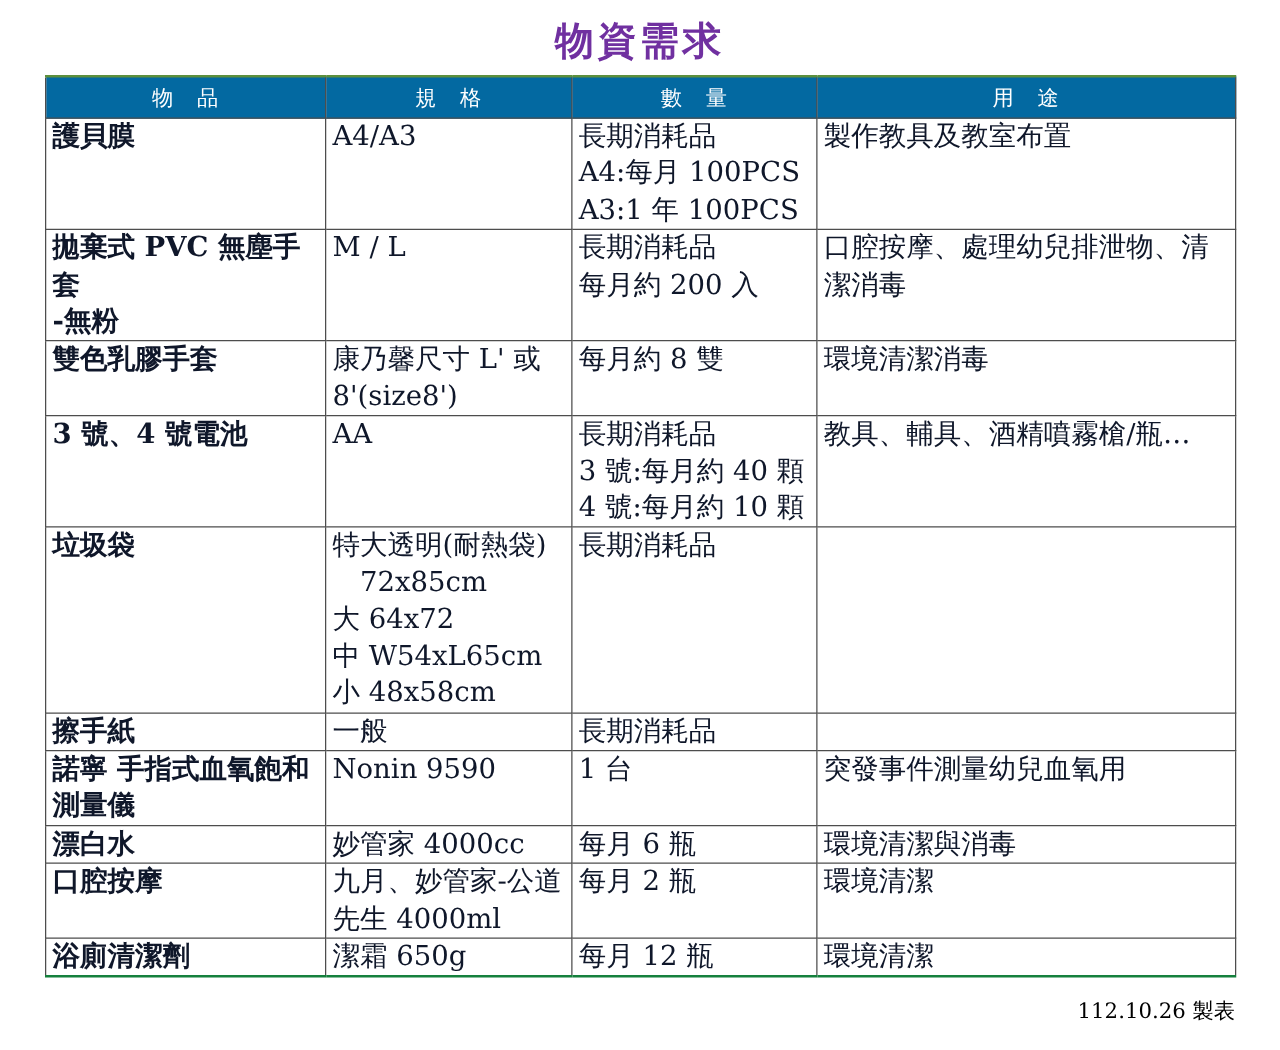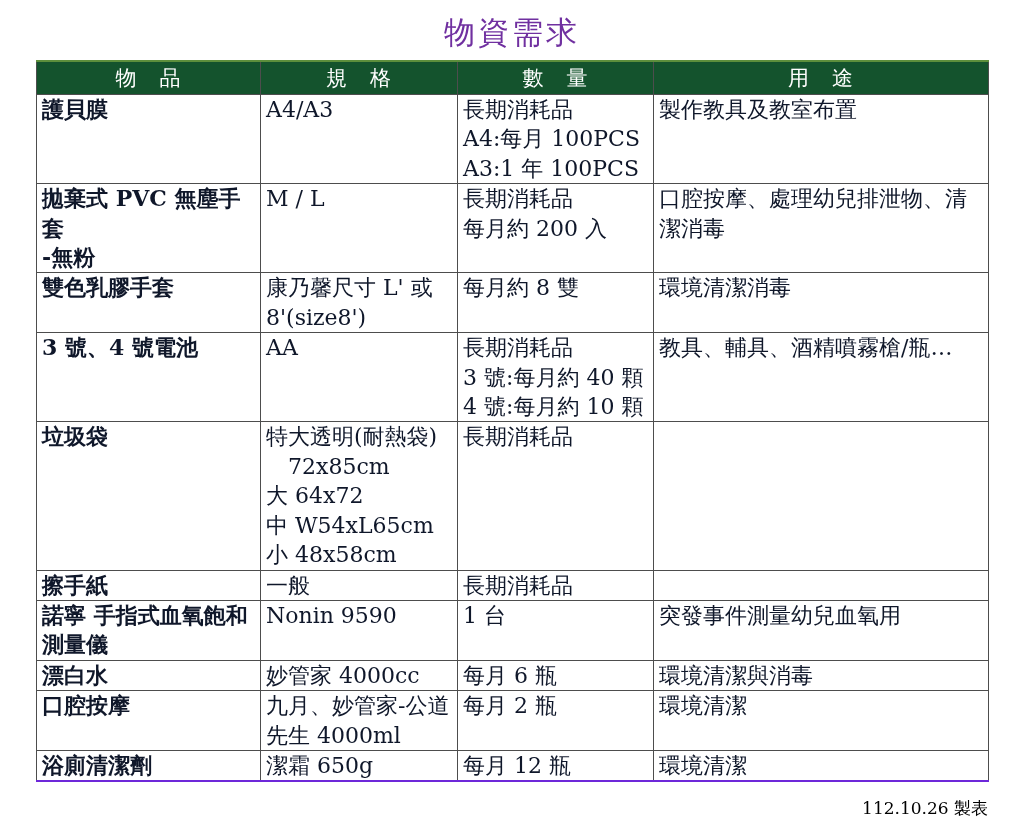--- a/index.html
+++ b/index.html
@@ -2,38 +2,38 @@
 <html><head>
 <meta charset="utf-8">
 <style>
   html,body { margin:0; padding:0; background:#ffffff; }
   .page {
     position:relative; width:1024px; height:840px; background:#ffffff;
     font-family:"DejaVu Serif","Liberation Serif",serif; overflow:hidden;
   }
   .doc-title {
     position:absolute; top:12px; left:0; width:100%;
-    text-align:center; font-size:31px; font-weight:normal;
+    text-align:center; font-size:31px; font-weight:bold;
     letter-spacing:3px; color:#7030a0;
     font-family:"DejaVu Sans","Liberation Sans",sans-serif;
   }
   table.supplies {
     position:absolute; left:36px; top:60px; width:952px;
     border-collapse:collapse; table-layout:fixed;
   }
   table.supplies th {
-    background:#14532d; color:#ffffff; font-weight:normal;
-    font-size:21px; height:30px; border:1px solid #4d4d4d;
+    background:#0369a1; color:#ffffff; font-weight:normal;
+    font-size:17px; height:30px; border:1px solid #4d4d4d;
     border-top:2px solid #5d8f3c; letter-spacing:1px;
   }
   table.supplies td {
     border:1px solid #4d4d4d; vertical-align:top;
     padding:0 5px; font-size:22px; line-height:29.4px; color:#0f172a;
   }
-  table.supplies tr:last-child td { border-bottom:2px solid #6d28d9; }
+  table.supplies tr:last-child td { border-bottom:2px solid #15803d; }
   td.c-item { font-weight:bold; }
   td.c-spec { text-align:left; }
   td.c-qty  { text-align:left; }
   td.c-use  { text-align:left; }
   .cell-line { white-space:pre-wrap; }
   .doc-footer {
     position:absolute; top:797px; left:36px; width:952px;
     text-align:right; font-size:17px; color:#000000;
   }
 </style>

